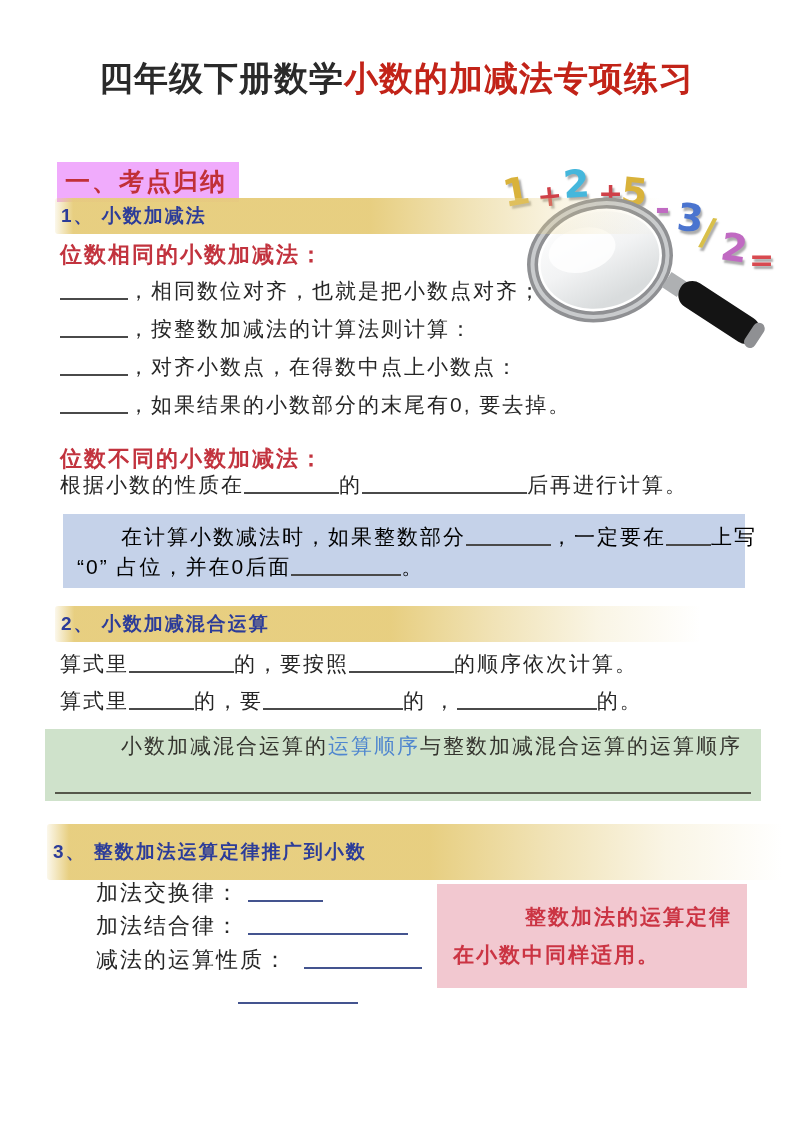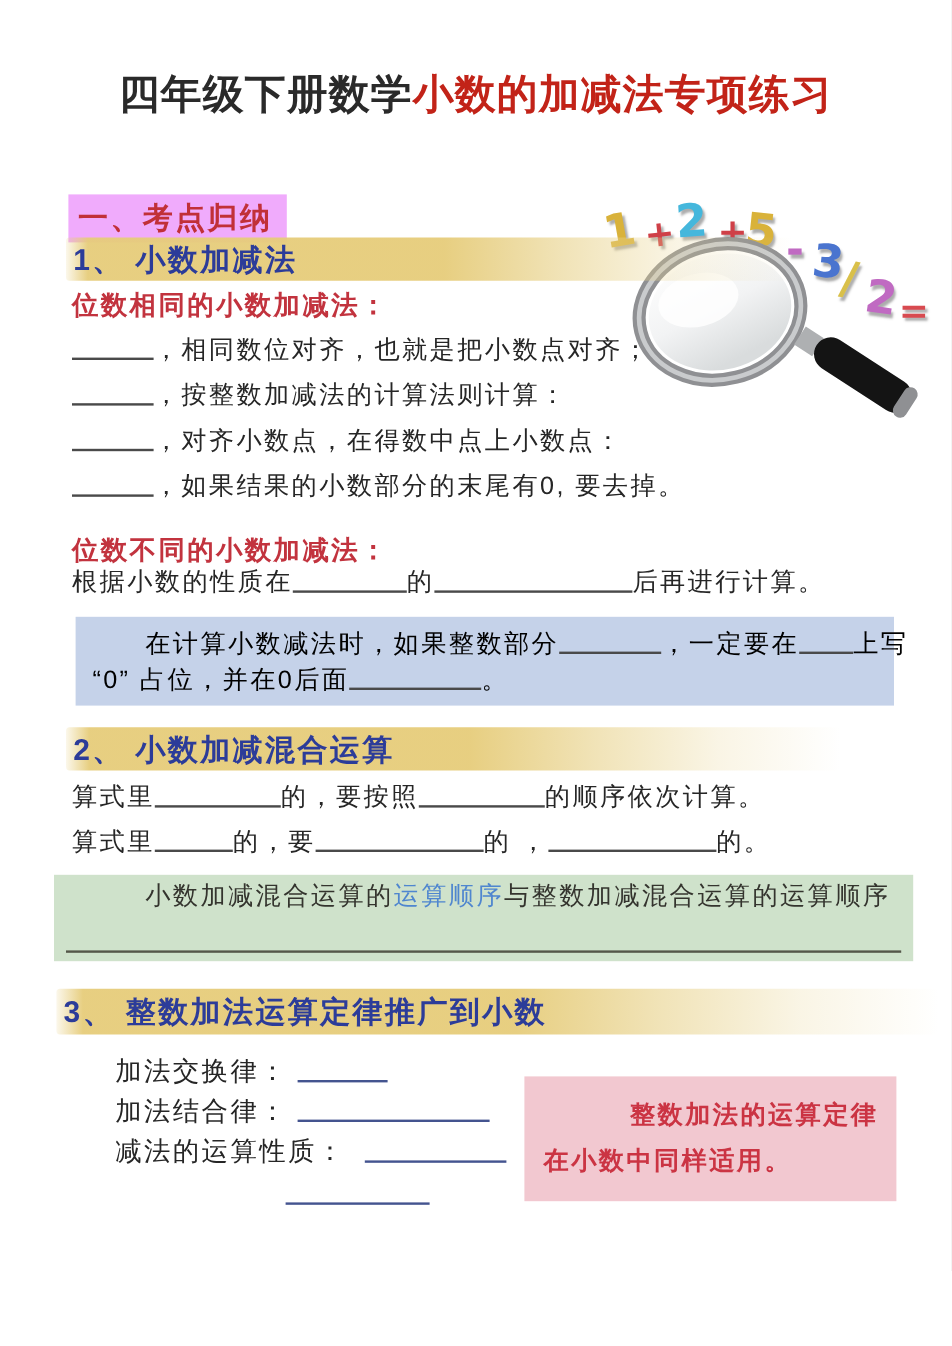--- a/index.html
+++ b/index.html
@@ -13,27 +13,27 @@
 
   
   .page-title{left:0;top:56px;width:100%;text-align:center;
     font-size:34px;font-weight:800;letter-spacing:1px;}
   .title-red{color:#c22318;}
 
   
   .heading-lav{left:57px;top:162px;background:#f0abfc;
     padding:3px 12px 4px 8px;font-size:25px;font-weight:800;color:#c13038;letter-spacing:2px;}
   .brush{height:36px;display:flex;align-items:center;
-    font-weight:800;color:#2c3c99;font-size:25px;letter-spacing:2px;
+    font-weight:800;color:#2c3c99;font-size:19px;letter-spacing:2px;
     padding-left:6px;border-radius:3px;
     background:linear-gradient(90deg,rgba(230,204,122,.15) 0,rgba(230,204,122,.95) 3%,
       rgba(230,204,122,.95) 52%,rgba(231,208,134,.6) 68%,rgba(233,214,150,.25) 84%,rgba(233,214,150,0) 100%);}
   .brush-1{left:55px;top:198px;width:600px;}
   .brush-2{left:55px;top:606px;width:640px;}
-  .brush-3{left:47px;top:824px;width:730px;height:38px;}
+  .brush-3{left:47px;top:824px;width:730px;height:56px;}
 
   
   .sub-red{font-size:22px;font-weight:800;color:#c2333e;letter-spacing:2px;}
   .body-line{font-size:21px;letter-spacing:2px;color:#262626;}
   .blank{display:inline-block;border-bottom:2px solid #4a4a4a;height:18px;
     vertical-align:-2px;}
   .blank.blue{border-bottom:2.5px solid #44548f;}
   .w45{width:45px}.w65{width:65px}.w68{width:68px}.w75{width:75px}.w85{width:85px}
   .w95{width:95px}.w105{width:105px}.w110{width:110px}.w118{width:118px}
   .w120{width:120px}.w140{width:140px}.w160{width:160px}.w165{width:165px}
@@ -45,21 +45,21 @@
   .note-blue .indent{display:inline-block;width:44px;}
   .note-green{left:45px;top:729px;width:716px;height:72px;background:#cfe2cb;
     padding:3px 14px;box-sizing:border-box;font-size:21px;letter-spacing:2px;
     color:#34342e;white-space:nowrap;}
   .note-green .indent{display:inline-block;width:62px;}
   .green-blue{color:#4f86cf;}
   .green-underline{position:absolute;left:10px;right:10px;bottom:7px;
     border-top:2px solid #55574a;}
   .note-pink{left:437px;top:884px;width:310px;height:104px;background:#f2c8d0;
     padding:14px 16px;box-sizing:border-box;font-size:21px;font-weight:700;
-    letter-spacing:2px;color:#cb3443;line-height:38px;margin-top:13px;}
+    letter-spacing:2px;color:#cb3443;line-height:38px;}
   .note-pink .indent{display:inline-block;width:72px;}
 
   
   .s3-line{font-size:22px;letter-spacing:2px;color:#262626;margin-left:36px;}
 
   
   .decoration{left:485px;top:150px;width:290px;height:190px;}
   .num3d{position:absolute;font-size:38px;font-weight:800;
     font-family:"DejaVu Sans","Liberation Sans",sans-serif;
     text-shadow:2px 3px 2px rgba(70,70,70,.45);}

